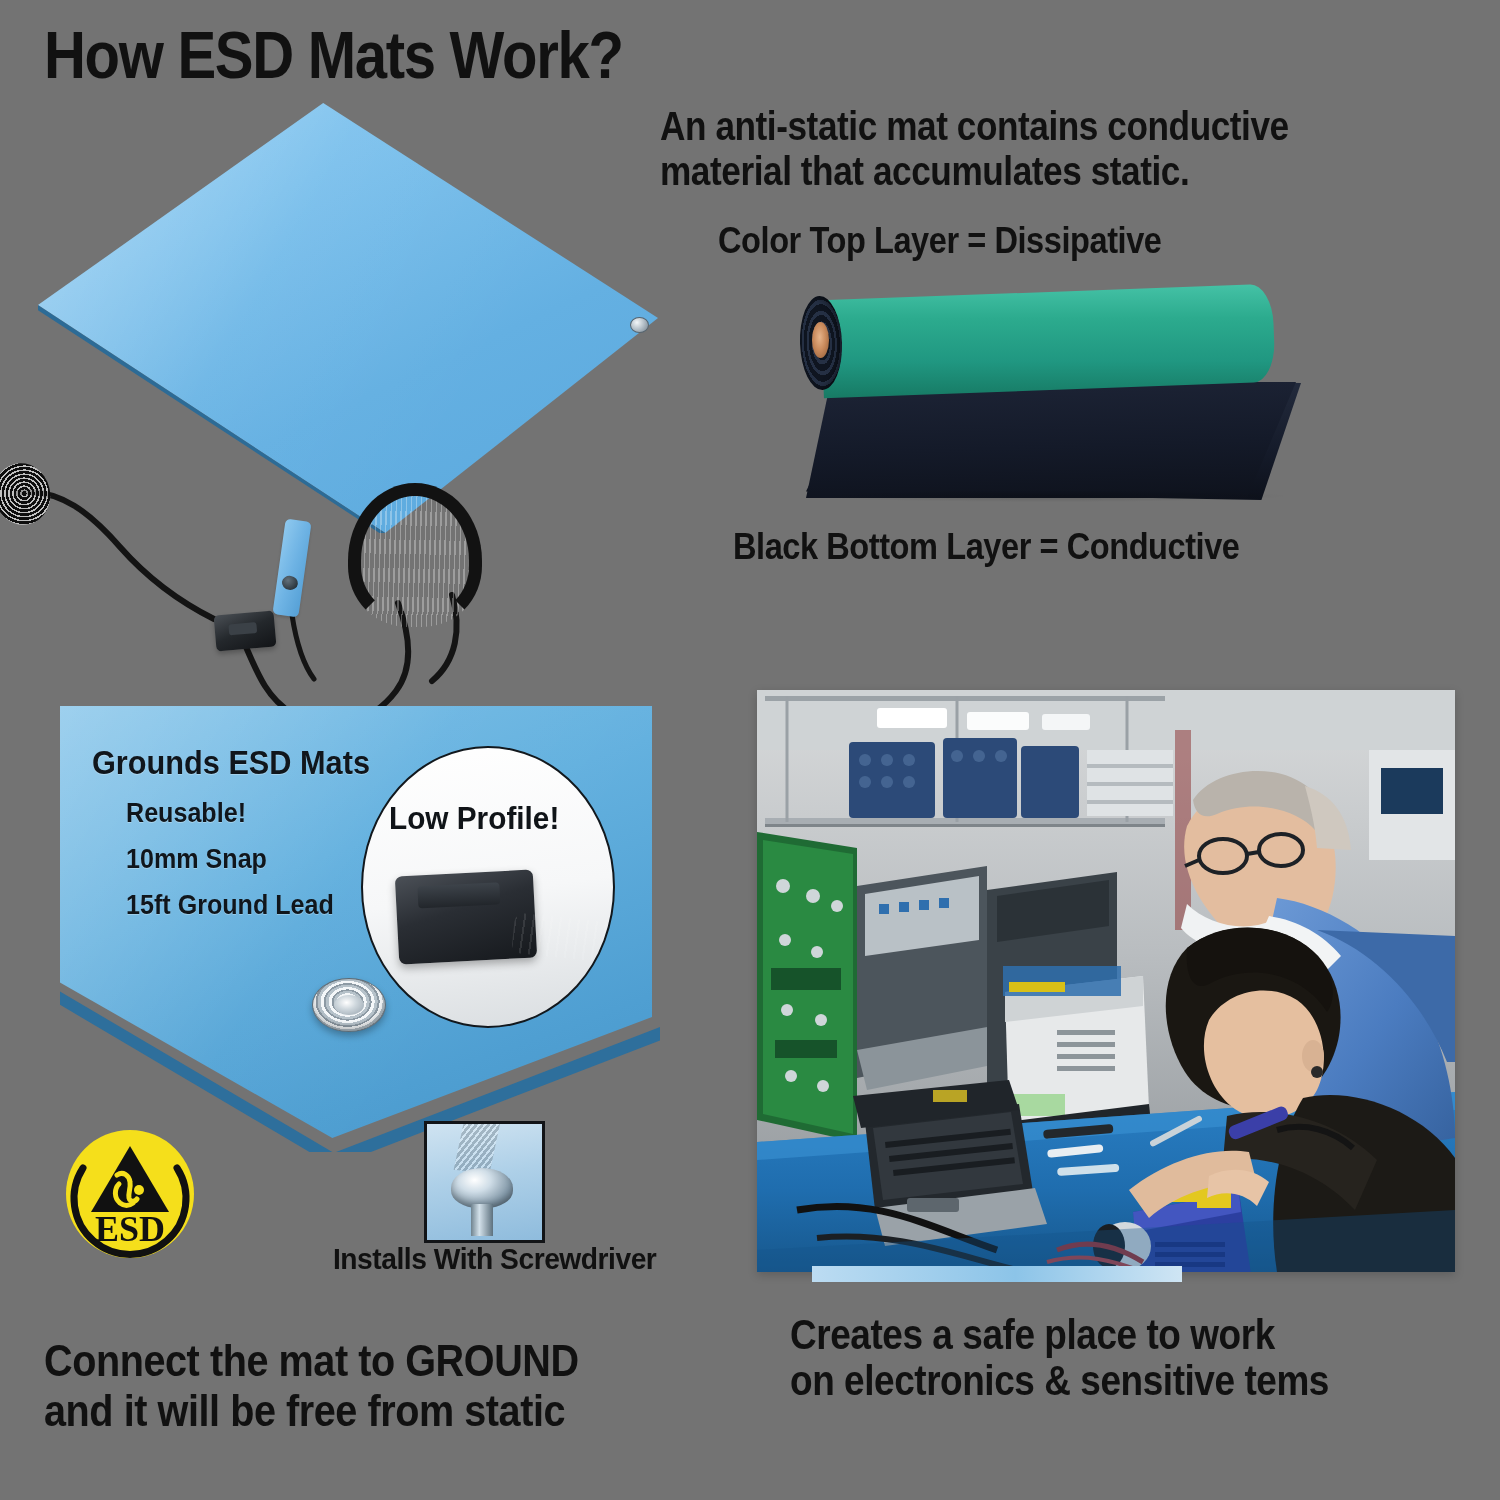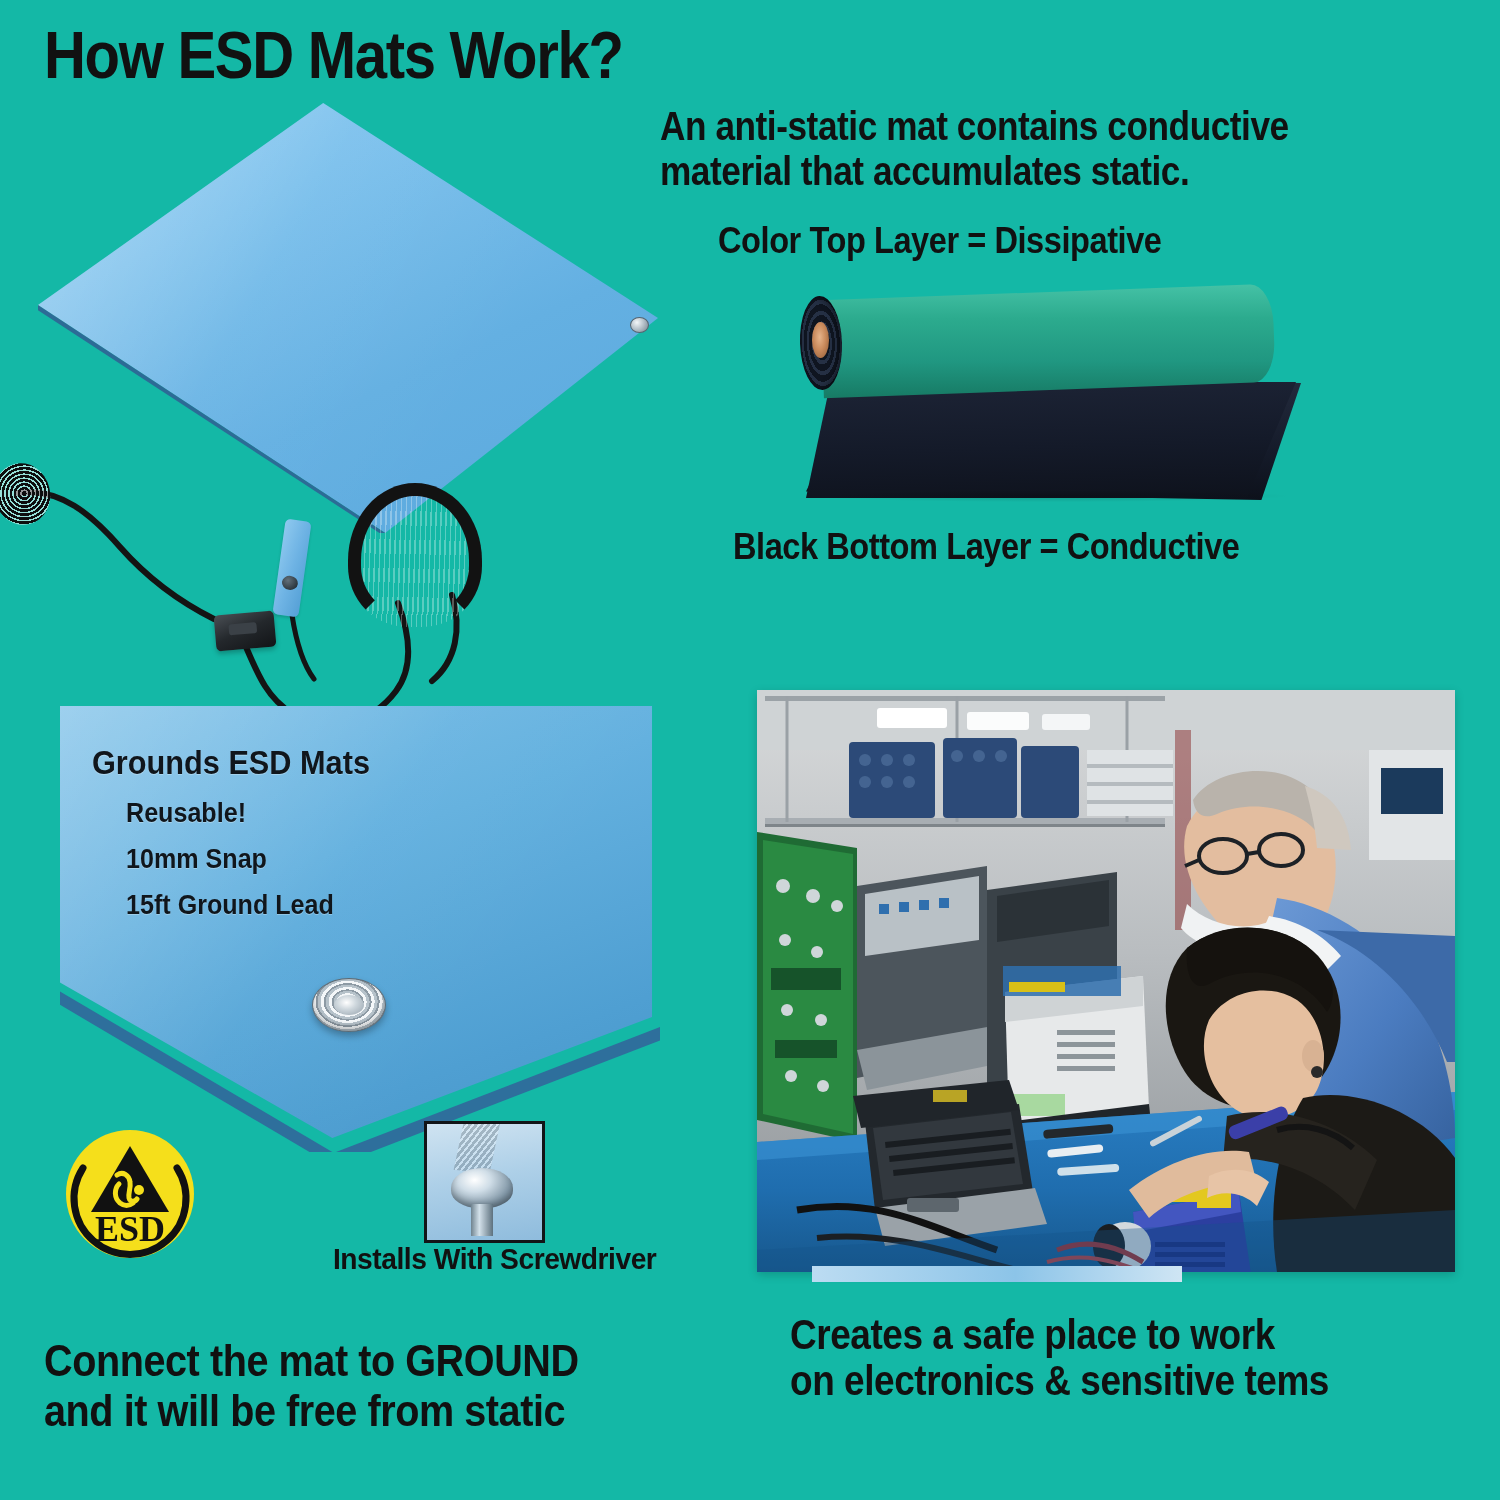--- a/index.html
+++ b/index.html
@@ -11,21 +11,21 @@
     width: 1500px;
     height: 1500px;
     position: relative;
     overflow: hidden;
     font-family: "Liberation Sans", sans-serif;
     color: #0d0d0d;
   }
   .page {
     position: absolute;
     inset: 0;
-    background: #14b8a6;
+    background: #737373;
   }
 
   
   .hdg {
     position: absolute;
     font-family: "Liberation Sans Narrow", "Liberation Sans", sans-serif;
     font-weight: 700;
     color: #111111;
     letter-spacing: -0.5px;
     line-height: 1.02;
@@ -523,20 +523,26 @@
     <div class="panel-blue"></div>
     <div class="panel-bevel"></div>
     <div class="panel-bevel2"></div>
     <div class="panel-sheen"></div>
 
     <div class="panel-label" id="panel-title">Grounds ESD Mats</div>
     <div class="panel-label" id="panel-b1">Reusable!</div>
     <div class="panel-label" id="panel-b2">10mm Snap</div>
     <div class="panel-label" id="panel-b3">15ft Ground Lead</div>
 
+    <div class="lowprofile-circle">
+      <div id="lowprofile-text">Low Profile!</div>
+      <div class="lp-wire"></div>
+      <div class="lp-connector"></div>
+      <div class="lp-cordplug"></div>
+    </div>
   </div>
 
   <div class="panel-snap"></div>
 
   <svg class="esd-logo" viewBox="0 0 135 133">
     <circle cx="67" cy="66" r="64" fill="#f5df1b"></circle>
     <path d="M20 40 A 56 56 0 1 0 114 40" stroke="#111" stroke-width="7" fill="none" stroke-linecap="round"></path>
     <path d="M67 18 L 106 84 L 28 84 Z" fill="#111"></path>
     <path d="M54 47 c 6 -4 12 0 13 7 c 1 6 -2 11 -1 16 c 1 4 6 4 8 1" stroke="#f5df1b" stroke-width="5" fill="none" stroke-linecap="round"></path>
     <path d="M56 56 c -5 5 -5 14 1 19 c 4 3 9 3 13 0" stroke="#f5df1b" stroke-width="5" fill="none" stroke-linecap="round"></path>

